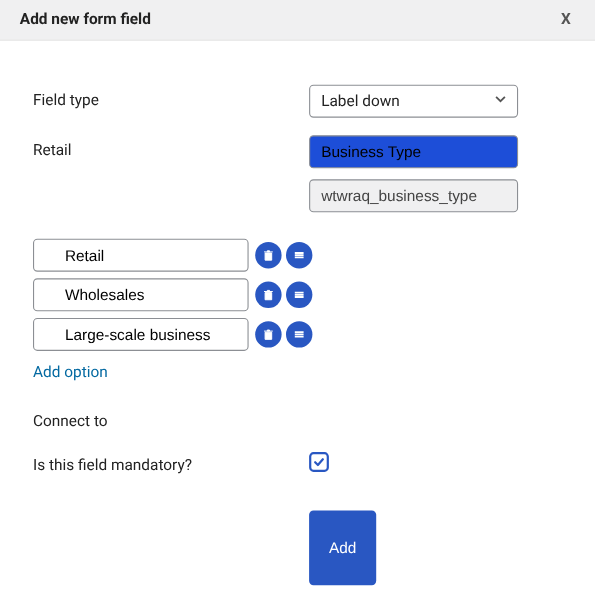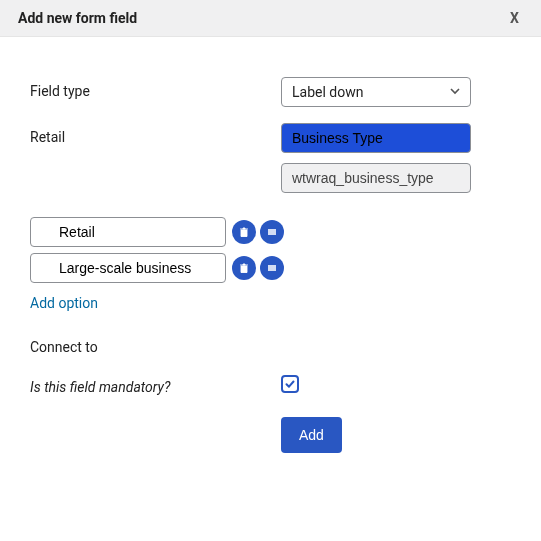--- a/index.html
+++ b/index.html
@@ -124,28 +124,28 @@
     align-items: center;
     justify-content: center;
     cursor: pointer;
     margin-top: 2px;
   }
   .add-btn {
     background: #2957c2;
     color: #fff;
     border: none;
     border-radius: 4px;
-    padding: 10px 18px;
+    padding: 26px 18px;
     font-size: 14px;
     font-weight: 500;
     cursor: pointer;
   }
   .options-block { margin-bottom: 22px; }
   .connect-block { margin-bottom: 18px; }
-  .mandatory-block { margin-bottom: 22px; font-style: italic; }
+  .mandatory-block { margin-bottom: 33px; }
 </style>
 </head>
 <body>
 
 <div class="modal-header">
   <div class="modal-title">Add new form field</div>
   <div class="close-x">X</div>
 </div>
 
 <div class="form-body">
@@ -189,20 +189,35 @@
         </div>
         <div class="icon-btn">
           <svg width="12" height="12" viewBox="0 0 12 12">
               <line x1="2" y1="4" x2="10" y2="4" stroke="#fff" stroke-width="1.6"></line>
               <line x1="2" y1="6" x2="10" y2="6" stroke="#fff" stroke-width="1.6"></line>
               <line x1="2" y1="8" x2="10" y2="8" stroke="#fff" stroke-width="1.6"></line>
             </svg>
         </div>
       </div>
       <div class="option-row">
+        <input type="text" class="option-input" value="Wholesales" style="">
+        <div class="icon-btn">
+          <svg width="12" height="12" viewBox="0 0 12 12">
+              <path d="M3 4 H9 V10.5 H3 Z M2 3 H10 M5 2 H7 V3 H5 Z" fill="#fff" stroke="#fff" stroke-width="0.9" stroke-linejoin="round"></path>
+            </svg>
+        </div>
+        <div class="icon-btn">
+          <svg width="12" height="12" viewBox="0 0 12 12">
+              <line x1="2" y1="4" x2="10" y2="4" stroke="#fff" stroke-width="1.6"></line>
+              <line x1="2" y1="6" x2="10" y2="6" stroke="#fff" stroke-width="1.6"></line>
+              <line x1="2" y1="8" x2="10" y2="8" stroke="#fff" stroke-width="1.6"></line>
+            </svg>
+        </div>
+      </div>
+      <div class="option-row">
         <input type="text" class="option-input" value="Large-scale business" style="">
         <div class="icon-btn">
           <svg width="12" height="12" viewBox="0 0 12 12">
               <path d="M3 4 H9 V10.5 H3 Z M2 3 H10 M5 2 H7 V3 H5 Z" fill="#fff" stroke="#fff" stroke-width="0.9" stroke-linejoin="round"></path>
             </svg>
         </div>
         <div class="icon-btn">
           <svg width="12" height="12" viewBox="0 0 12 12">
               <line x1="2" y1="4" x2="10" y2="4" stroke="#fff" stroke-width="1.6"></line>
               <line x1="2" y1="6" x2="10" y2="6" stroke="#fff" stroke-width="1.6"></line>

